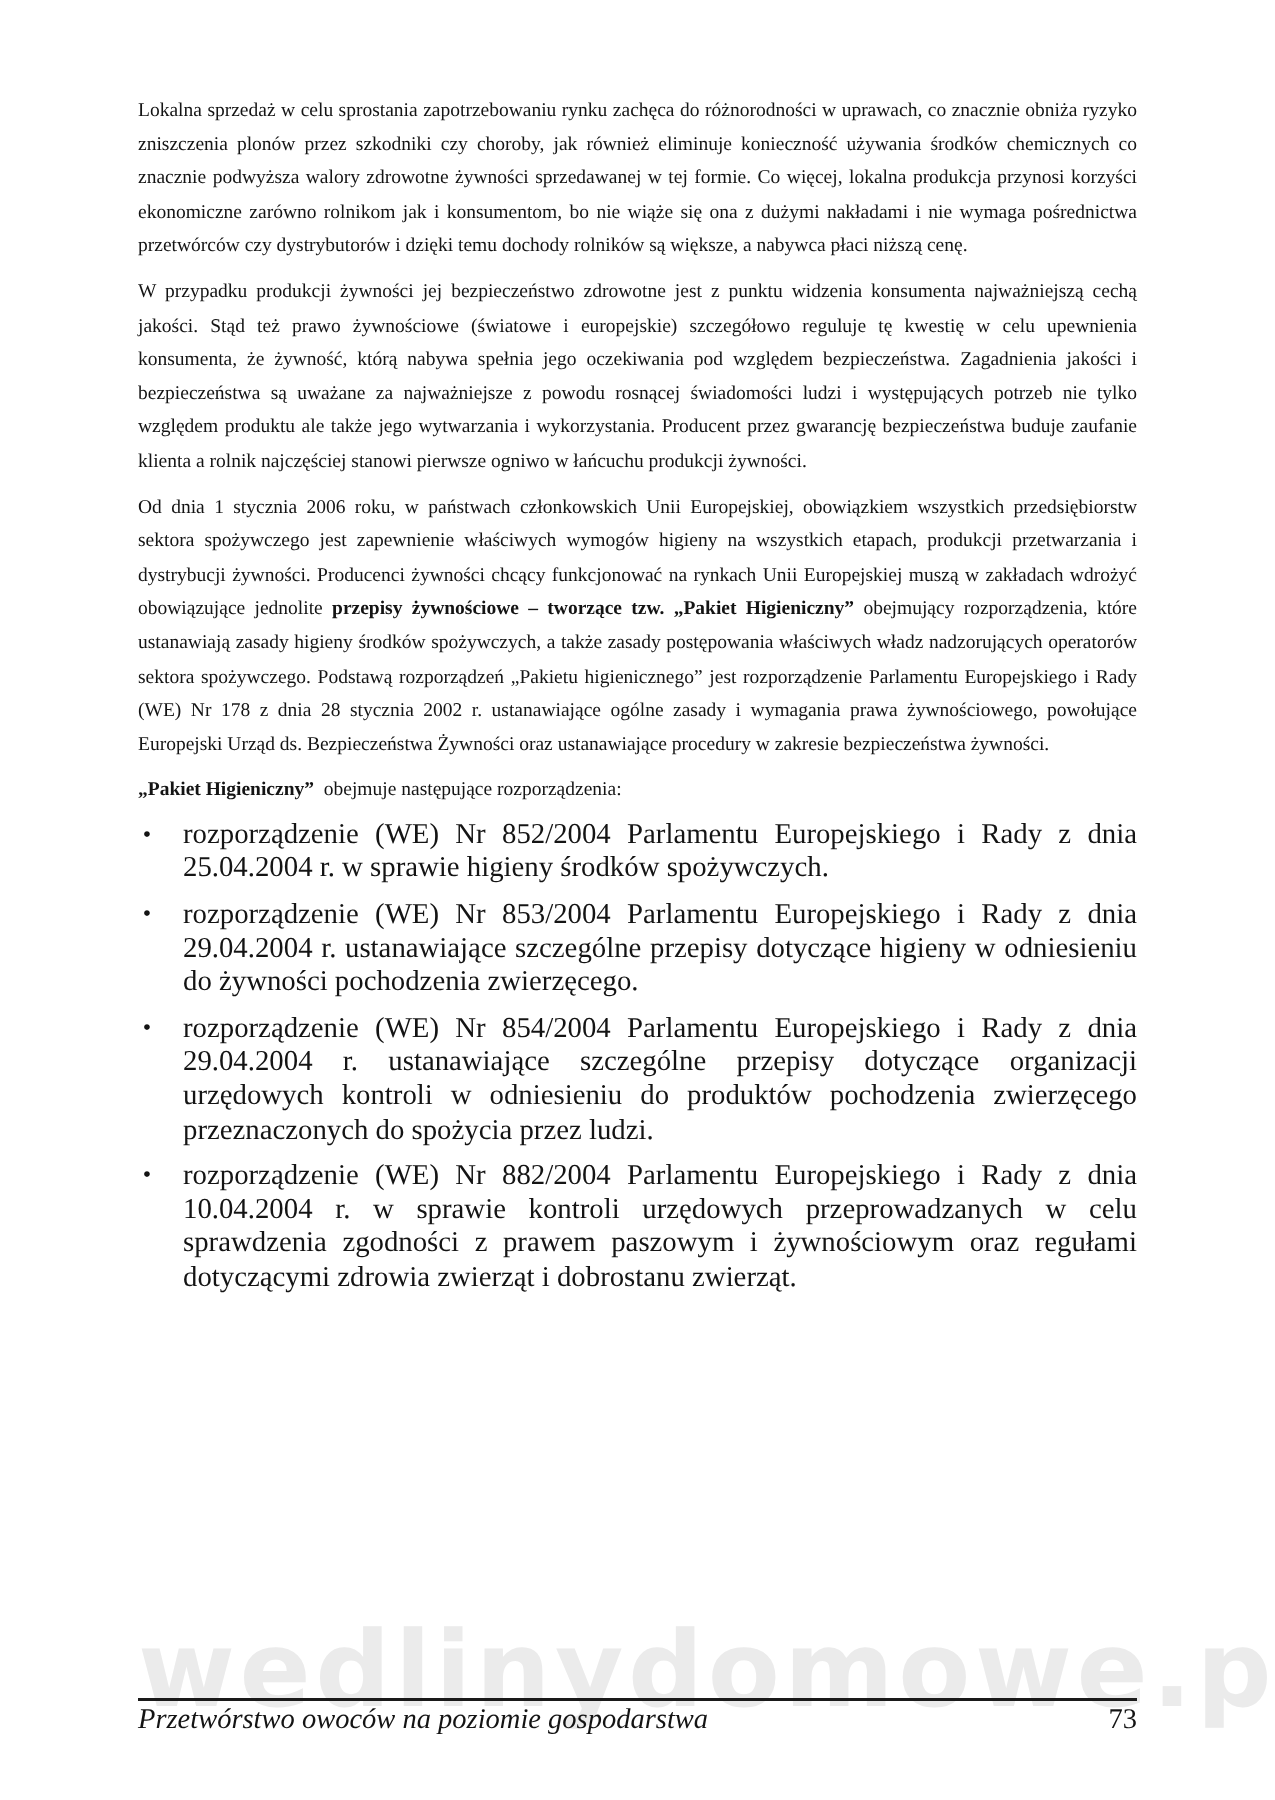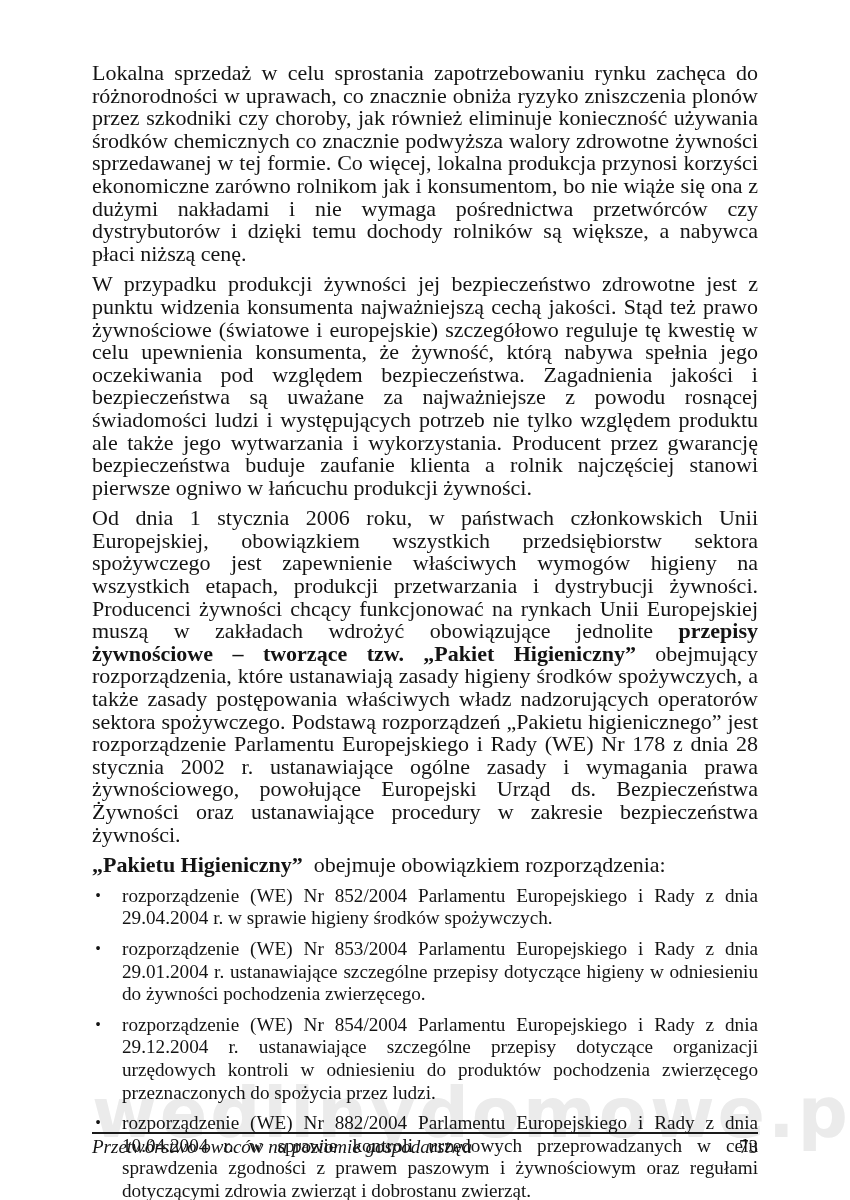--- a/index.html
+++ b/index.html
@@ -1,21 +1,21 @@
 <!DOCTYPE html>
 <html><head>
 <meta charset="utf-8">
 <style>
   html, body { margin: 0; padding: 0; }
   body {
     width: 850px; height: 1200px; background: #ffffff; position: relative; overflow: hidden;
     font-family: "Liberation Serif", "DejaVu Serif", serif; color: #141414;
   }
   .page { position: absolute; left: 92px; top: 62px; width: 666px; }
-  p { margin: 0 0 8px 0; font-size: 22px; line-height: 22.6px; text-align: justify; hyphens: manual; }
+  p { margin: 0 0 8px 0; font-size: 13px; line-height: 22.6px; text-align: justify; hyphens: manual; }
   .bold { font-weight: bold; }
   ul.bullets { list-style: none; margin: 0 0 8px 0; padding: 0; }
   ul.bullets li { position: relative; padding-left: 30px; margin-bottom: 8px; font-size: 19.2px; line-height: 22.6px; text-align: justify; }
   ul.bullets li .dot { position: absolute; left: 0; top: 0; width: 12px; text-align: center; font-size: 16px; }
   .spacer { height: 22px; }
   .watermark {
     position: absolute; left: 92px; top: 1078px; width: 668px; text-align: center;
     font-family: "DejaVu Sans", "Liberation Sans", sans-serif; font-weight: bold; font-size: 70px;
     color: #ebebeb; letter-spacing: 3px; z-index: 0; line-height: 70px; white-space: nowrap;
   }
@@ -26,26 +26,26 @@
 </style>
 </head>
 <body>
 
 <div class="watermark">wedlinydomowe.pl</div>
 
 <div class="page content">
   <p>Lokalna sprzedaż w celu sprostania zapotrzebowaniu rynku  zachęca do różnorodności w uprawach, co znacznie obniża ryzyko zniszczenia plonów przez szkodniki czy choroby, jak również eliminuje konieczność używania środków chemicznych co znacznie podwyższa walory zdrowotne żywności sprzedawanej w tej formie. Co więcej, lokalna produkcja przynosi korzyści ekonomiczne zarówno rolnikom jak i konsumentom, bo nie wiąże się ona z dużymi nakładami i nie wymaga pośrednictwa przetwórców czy dystrybutorów i dzięki temu dochody rolników są większe, a nabywca płaci niższą cenę.</p>
   <p>W przypadku produkcji żywności jej bezpieczeństwo zdrowotne jest z punktu widzenia konsumenta najważniejszą cechą jakości. Stąd też prawo żywnościowe (światowe i europejskie) szczegółowo reguluje tę kwestię w celu upewnienia konsumenta, że żywność, którą nabywa spełnia jego oczekiwania pod względem bezpieczeństwa. Zagadnienia jakości i bezpieczeństwa są uważane za najważniejsze z powodu rosnącej świadomości ludzi i występujących potrzeb nie tylko względem produktu ale także jego wytwarzania i wykorzystania. Producent przez gwarancję bezpieczeństwa buduje zaufanie klienta a rolnik najczęściej stanowi pierwsze ogniwo w łańcuchu produkcji żywności.</p>
   <p><span>Od dnia 1 stycznia 2006 roku, w państwach członkowskich Unii Europejskiej, obowiązkiem wszystkich przedsiębiorstw sektora spożywczego jest zapewnienie właściwych wymogów higieny na wszystkich etapach, produkcji przetwarzania i dystrybucji żywności. Producenci żywności chcący funkcjonować na rynkach Unii Europejskiej muszą w zakładach wdrożyć obowiązujące jednolite </span><span class="bold">przepisy żywnościowe – tworzące tzw. „Pakiet Higieniczny”</span><span> obejmujący rozporządzenia, które ustanawiają zasady higieny środków spożywczych, a także zasady postępowania właściwych władz nadzorujących operatorów sektora spożywczego. Podstawą rozporządzeń „Pakietu higienicznego” jest rozporządzenie Parlamentu Europejskiego i Rady (WE) Nr 178 z dnia 28 stycznia 2002 r. ustanawiające ogólne zasady i wymagania prawa żywnościowego, powołujące Europejski Urząd ds. Bezpieczeństwa Żywności oraz ustanawiające procedury w zakresie bezpieczeństwa żywności.</span></p>
-  <p style="text-align:left"><span class="bold">„Pakietu Higieniczny”</span><span style="white-space:pre">  obejmuje obowiązkiem rozporządzenia:</span></p>
+  <p style="text-align:left"><span class="bold">„Pakiet Higieniczny”</span><span style="white-space:pre">  obejmuje następujące rozporządzenia:</span></p>
 
   <ul class="bullets">
-    <li><span class="dot">•</span><span>rozporządzenie (WE) Nr 852/2004 Parlamentu Europejskiego i Rady z dnia 29.04.2004 r. w sprawie higieny środków spożywczych.</span></li>
-    <li><span class="dot">•</span><span>rozporządzenie (WE) Nr 853/2004 Parlamentu Europejskiego i Rady z dnia 29.01.2004 r. ustanawiające szczególne przepisy dotyczące higieny w odniesieniu do żywności pochodzenia zwierzęcego.</span></li>
-    <li><span class="dot">•</span><span>rozporządzenie (WE) Nr 854/2004 Parlamentu Europejskiego i Rady z dnia 29.12.2004 r. ustanawiające szczególne przepisy dotyczące organizacji urzędowych kontroli w odniesieniu do produktów pochodzenia zwierzęcego przeznaczonych do spożycia przez ludzi.</span></li>
+    <li><span class="dot">•</span><span>rozporządzenie (WE) Nr 852/2004 Parlamentu Europejskiego i Rady z dnia 25.04.2004 r. w sprawie higieny środków spożywczych.</span></li>
+    <li><span class="dot">•</span><span>rozporządzenie (WE) Nr 853/2004 Parlamentu Europejskiego i Rady z dnia 29.04.2004 r. ustanawiające szczególne przepisy dotyczące higieny w odniesieniu do żywności pochodzenia zwierzęcego.</span></li>
+    <li><span class="dot">•</span><span>rozporządzenie (WE) Nr 854/2004 Parlamentu Europejskiego i Rady z dnia 29.04.2004 r. ustanawiające szczególne przepisy dotyczące organizacji urzędowych kontroli w odniesieniu do produktów pochodzenia zwierzęcego przeznaczonych do spożycia przez ludzi.</span></li>
     <li><span class="dot">•</span><span>rozporządzenie (WE) Nr 882/2004 Parlamentu Europejskiego i Rady z dnia 10.04.2004 r. w sprawie  kontroli urzędowych  przeprowadzanych w celu sprawdzenia zgodności z prawem paszowym i żywnościowym oraz regułami dotyczącymi zdrowia zwierząt i dobrostanu zwierząt.</span></li>
   </ul>
 
   <div class="spacer"></div>
 </div>
 
 <div class="footer-rule"></div>
 <div class="footer">
   <span class="title">Przetwórstwo owoców na poziomie gospodarstwa</span>
   <span>73</span>

